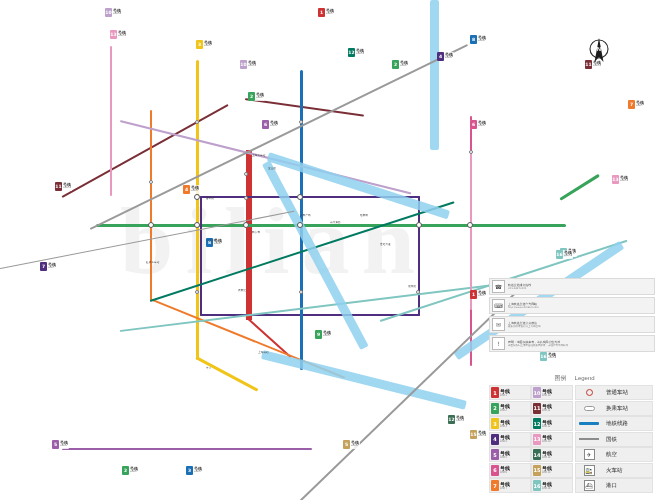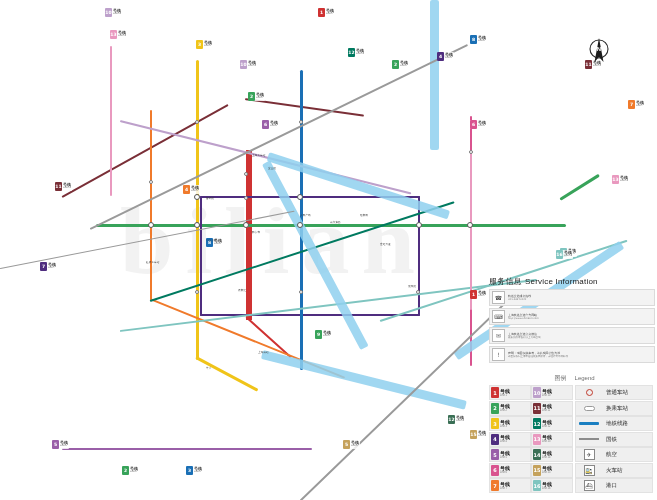--- a/index.html
+++ b/index.html
@@ -381,24 +381,20 @@
 
   <div id="compass">
     <svg viewBox="0 0 26 30" width="26" height="30" aria-hidden="true">
       <circle cx="13" cy="13" r="9" fill="none" stroke="#2b2b2b" stroke-width="1.1"></circle>
       <path d="M13 2 L17.5 26 L13 21 L8.5 26 Z" fill="#1c1c1c"></path>
       <text x="13" y="15" font-size="6" fill="#ffffff" text-anchor="middle" font-family="Liberation Sans, sans-serif" font-weight="bold">N</text>
     </svg>
   </div>
 
   <div id="svc">
-    <div class="hd">
-      <span>服务信息</span>
-      <span>Service Information</span>
-    </div>
     <div id="svcRows">
         <div class="row">
           <div class="ic">☎</div>
           <div class="tx">
             <div class="t1">轨道交通服务热线</div>
             <div class="t2">021-64370222</div>
           </div>
         </div>
         <div class="row">
           <div class="ic">⌨</div>

